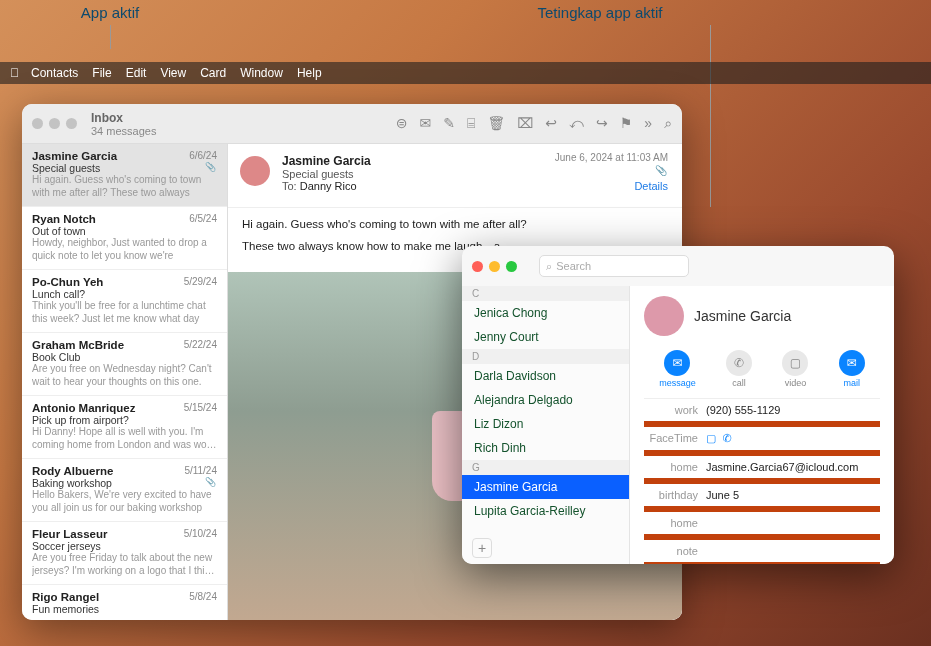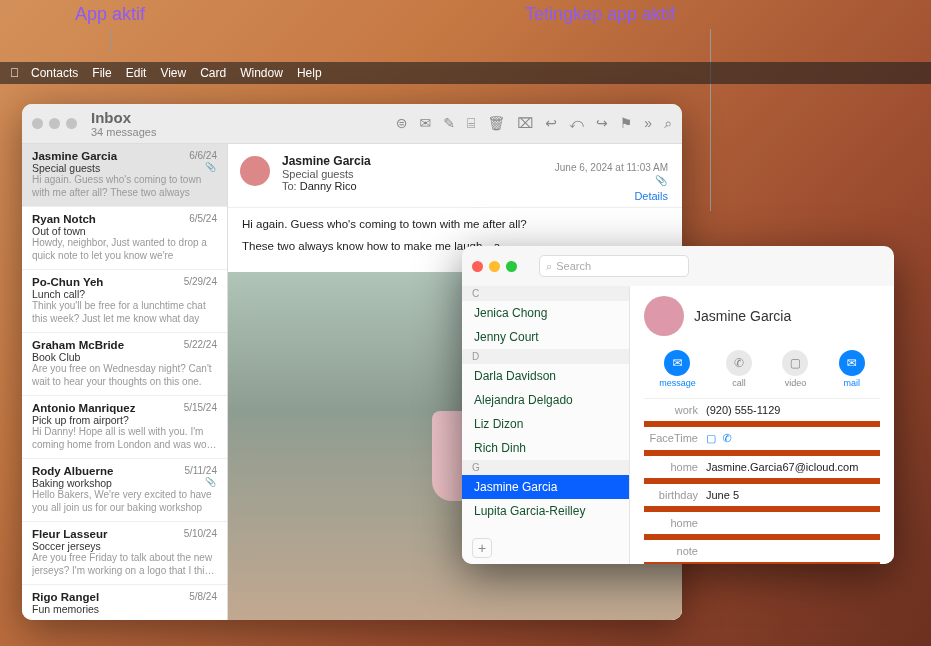--- a/index.html
+++ b/index.html
@@ -1,51 +1,51 @@
 <!DOCTYPE html>
 <html><head>
 <meta charset="utf-8">
 <style>
 * { margin: 0; padding: 0; box-sizing: border-box; font-family: -apple-system, BlinkMacSystemFont, "Segoe UI", sans-serif; }
 body { width: 931px; height: 646px; background: linear-gradient(135deg, #d4905a 0%, #c67843 30%, #9a4a2e 70%, #6b3020 100%); position: relative; overflow: hidden; }
 
-.callout { position: absolute; color: #8b5cf6; font-size: 18px; text-align: center; }
+.callout { position: absolute; color: #0c4a6e; font-size: 15px; text-align: center; }
 .callout .line { width: 1px; height: 24px; background: #999; margin: 4px auto 0; }
 
 .menubar { position: absolute; top: 62px; left: 0; right: 0; height: 22px; background: rgba(30,30,30,0.6); display: flex; align-items: center; padding: 0 10px; color: #fff; font-size: 12px; }
 .menubar .apple { margin-right: 12px; }
 .menubar .menu-item { margin-right: 14px; cursor: default; }
 .menubar .app-name { font-weight: 400; }
 
 .mail-window { position: absolute; top: 104px; left: 22px; width: 660px; height: 516px; background: #f5f5f5; border-radius: 10px; box-shadow: 0 10px 40px rgba(0,0,0,0.4); overflow: hidden; display: flex; flex-direction: column; }
 .mail-titlebar { height: 40px; background: #ececec; display: flex; align-items: center; padding: 0 10px; border-bottom: 1px solid #ddd; }
 .traffic { display: flex; gap: 6px; margin-right: 14px; }
 .traffic span { width: 11px; height: 11px; border-radius: 50%; }
 .tl-close { background: #c3c3c3; } .tl-min { background: #c3c3c3; } .tl-max { background: #c3c3c3; }
 .mail-title { font-size: 11px; color: #888; }
-.mail-title .big { font-weight: 600; font-size: 15px; color: #666; display: block; }
+.mail-title .big { font-weight: 600; font-size: 12px; color: #666; display: block; }
 .mail-toolbar { margin-left: auto; display: flex; gap: 12px; color: #888; font-size: 14px; }
 .mail-toolbar .ti { cursor: default; }
 
 .mail-body { flex: 1; display: flex; overflow: hidden; }
 .mail-list { width: 206px; background: #fff; border-right: 1px solid #ddd; overflow-y: auto; }
 .mail-item { padding: 6px 10px 8px; border-bottom: 1px solid #eee; font-size: 10px; color: #555; cursor: default; }
 .mail-item.sel { background: #e3e3e3; }
 .mail-item .row1 { display: flex; justify-content: space-between; font-weight: 600; color: #222; font-size: 11.5px; }
 .mail-item .row1 .date { font-weight: 400; color: #888; font-size: 10px; }
 .mail-item .subj { color: #333; font-size: 10.5px; display:flex; justify-content:space-between;}
 .mail-item .prev { color: #999; font-size: 10px; line-height: 1.25; max-height: 2.4em; overflow: hidden; }
 .clip { color:#aaa; font-size:9px; }
 
 .mail-content { flex: 1; background: #fff; display: flex; flex-direction: column; }
 .mail-header { padding: 10px 14px 8px; border-bottom: 1px solid #eee; position: relative; min-height:64px;}
 .mail-header .avatar { position: absolute; left: 12px; top: 12px; width: 30px; height: 30px; border-radius: 50%; background: #d88; }
 .mail-header .info { margin-left: 40px; font-size: 11px; color: #555; }
 .mail-header .from { font-weight: 600; color: #222; font-size: 12px; }
-.mail-header .meta-right { position: absolute; right: 14px; top: 18px; font-size: 10px; color: #888; text-align: right; }
+.mail-header .meta-right { position: absolute; right: 14px; top: 8px; font-size: 10px; color: #888; text-align: right; }
 .mail-header .details { color: #1e7be6; font-size: 11px; margin-top: 4px; display:block; }
 .mail-msg { padding: 10px 14px; font-size: 11.5px; color: #222; }
 .mail-msg p { margin-bottom: 10px; }
 .mail-photo { flex: 1; background: linear-gradient(180deg,#b0c4b8 0%, #8e9d91 40%, #c2a890 100%); position: relative; }
 .mail-photo::after { content:""; position:absolute; left:45%; top:40%; width:60px; height:90px; background:rgba(255,200,210,0.8); border-radius:8px 8px 20px 20px;}
 
 .contacts-window { position: absolute; top: 246px; left: 462px; width: 432px; height: 318px; background: #f7f7f7; border-radius: 10px; box-shadow: 0 12px 44px rgba(0,0,0,0.5); overflow: hidden; display: flex; flex-direction: column; }
 .contacts-top { height: 40px; display: flex; align-items: center; padding: 0 10px; gap: 8px; }
 .contacts-top .traffic .tl-close { background:#ff5f57;} .contacts-top .traffic .tl-min{background:#febc2e;} .contacts-top .traffic .tl-max{background:#28c840;}
 .contacts-search { flex: 0 0 150px; height: 22px; border: 1px solid #ddd; border-radius: 5px; background: #fff; display: flex; align-items: center; padding: 0 6px; font-size: 11px; color: #aaa; gap:4px; }

